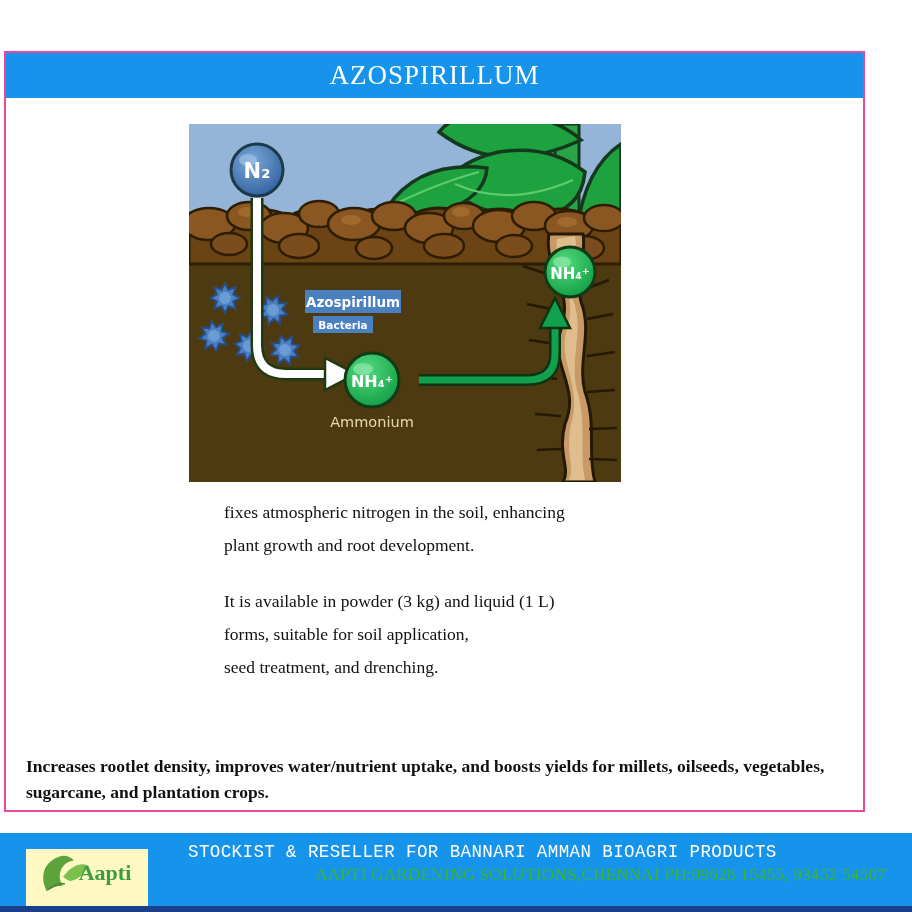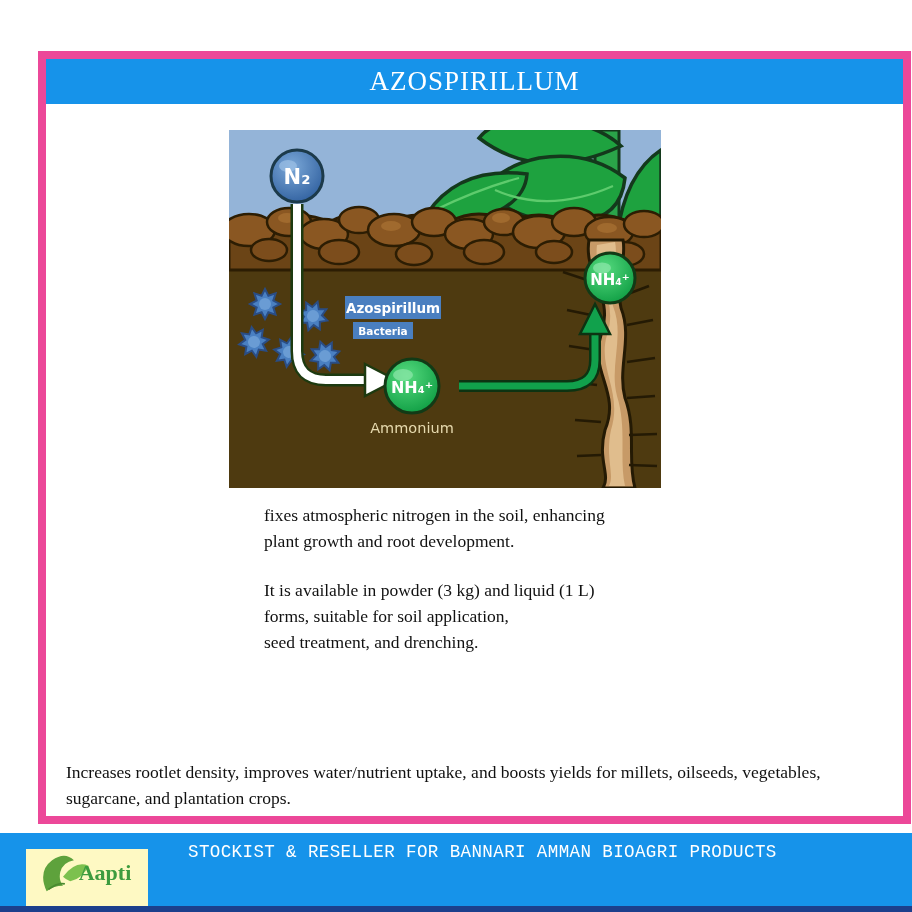--- a/index.html
+++ b/index.html
@@ -1,37 +1,37 @@
 <!DOCTYPE html>
 <html><head>
 <meta charset="utf-8">
 <style>
   html,body{margin:0;padding:0;background:#fff;}
   #page{position:relative;width:912px;height:912px;background:#ffffff;overflow:hidden;
         font-family:"Liberation Serif",serif;}
 
   
-  #content-box{position:absolute;left:38px;top:51px;width:857px;height:757px;
-               border:8px solid #ec4899;background:#fff;}
+  #content-box{position:absolute;left:4px;top:51px;width:857px;height:757px;
+               border:2px solid #ec4899;background:#fff;}
 
   
   #title-bar{position:absolute;left:0;top:0;width:100%;height:45px;background:#1693ea;
              display:flex;align-items:center;justify-content:center;}
   #title-bar .title{color:#ffffff;font-size:27px;letter-spacing:1px;font-family:"Liberation Serif",serif;}
 
   
   #illus{position:absolute;left:183px;top:71px;width:432px;height:358px;}
 
   
   #body-text{position:absolute;left:218px;top:443px;width:430px;
-             font-size:17.5px;line-height:26px;color:#111;}
+             font-size:17.5px;line-height:33px;color:#111;}
   #body-text .para{white-space:pre-line;margin:0 0 23px 0;}
 
   #bottom-note{position:absolute;left:20px;top:700px;width:820px;
-               font-size:17.5px;line-height:26px;color:#111;}
+               font-size:17.5px;line-height:26px;color:#111;font-weight:bold;}
 
   
   #footer{position:absolute;left:0;top:833px;width:912px;height:73px;background:#1693ea;}
   #footer-strip{position:absolute;left:0;top:906px;width:912px;height:6px;background:#1c3f8c;}
   #footer-textwrap{margin-left:160px;padding-top:9px;}
   #footer-line1{color:#ffffff;font-size:17.5px;letter-spacing:.4px;padding-left:28px;
                 font-family:Liberation Mono, monospace;}
   #footer-line2{color:#3cb42e;font-size:17px;letter-spacing:.3px;text-align:right;
                 padding-right:26px;margin-top:3px;font-family:"Liberation Serif",serif;}
 
@@ -207,17 +207,18 @@
           <path d="M10,42 Q0,20 16,8 Q30,-2 40,8 Q28,10 25,21 Q23,30 28,36 Q18,36 10,42 Z" fill="#5ea23c"></path>
           <path d="M28,26 Q42,8 56,14 Q50,28 36,31 Q31,29 28,26 Z" fill="#7cc14e"></path>
           <path d="M12,40 Q22,32 30,34" stroke="#4a8a30" stroke-width="2" fill="none"></path>
         </svg>
         <span id="logo-name">Aapti</span>
       </div>
       <div id="logo-tagline">Gardening Solutions</div>
     </div>
     <div id="footer-textwrap">
       <div id="footer-line1">STOCKIST &amp; RESELLER FOR BANNARI AMMAN BIOAGRI PRODUCTS</div>
+      <div id="footer-line2">AAPTI GARDENING SOLUTIONS,CHENNAI PH:99628 15455, 93452 54507</div>
     </div>
   </div>
   <div id="footer-strip"></div>
 
 </div>
 
 </body></html>

